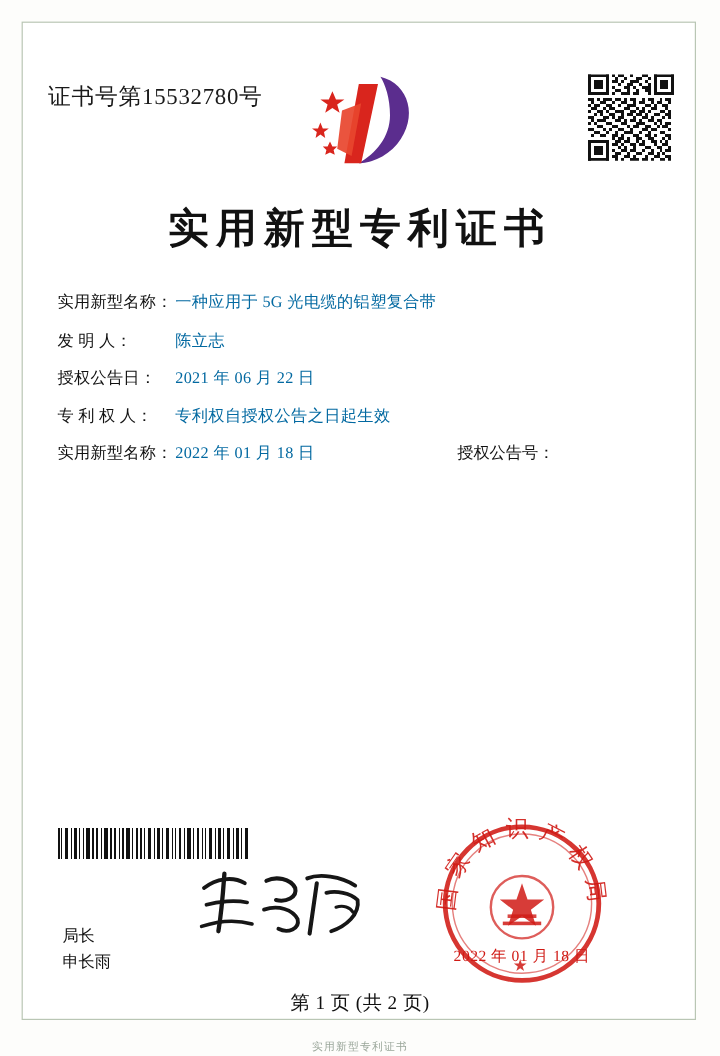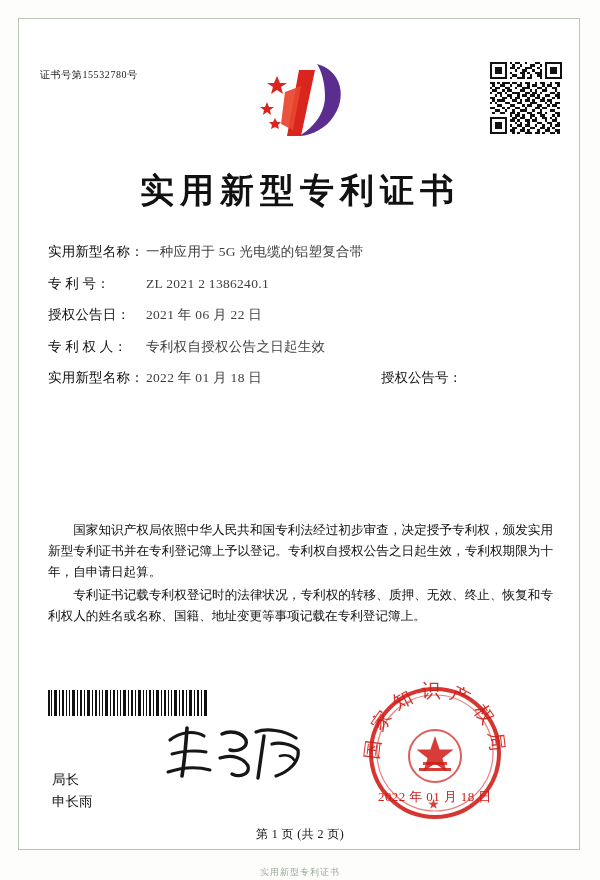--- a/index.html
+++ b/index.html
@@ -34,21 +34,21 @@
     border: 1px solid #b9c6b4;
     box-sizing: border-box;
     background: #ffffff;
   }
 
   
   .cert-no {
     position: absolute;
     left: 40px;
     top: 68px;
-    font-size: 10px;
+    font-size: 19px;
     letter-spacing: 0.6px;
     color: #1a1a1a;
     font-family: "Liberation Serif", "DejaVu Serif", serif;
   }
 
   
   .logo {
     position: absolute;
     left: 255px;
     top: 58px;
@@ -99,21 +99,21 @@
     letter-spacing: 0.2px;
     color: #111;
     white-space: nowrap;
   }
   .field-label.spread {
     display: flex;
     justify-content: space-between;
   }
   .field-value {
     flex: 1 1 auto;
-    color: #404040;
+    color: #0369a1;
     letter-spacing: 0.3px;
   }
   .field-row.two-col .field-value {
     flex: 0 0 235px;
   }
   .field-label2 {
     width: 90px;
     flex: 0 0 90px;
     white-space: nowrap;
   }
@@ -181,21 +181,21 @@
     font-family: "Liberation Serif", "DejaVu Serif", serif;
   }
 
   
   .page-footer {
     position: absolute;
     left: 0;
     top: 826px;
     width: 600px;
     text-align: center;
-    font-size: 12px;
+    font-size: 16px;
     color: #111;
     letter-spacing: 0.4px;
   }
   .bottom-strip {
     position: absolute;
     left: 0;
     top: 866px;
     width: 600px;
     text-align: center;
     font-size: 9px;
@@ -434,42 +434,38 @@
   </div>
 
   <div class="title">实用新型专利证书</div>
 
   <div class="fields">
     <div class="field-row">
       <div class="field-label">实用新型名称：</div>
       <div class="field-value">一种应用于 5G 光电缆的铝塑复合带</div>
     </div>
     <div class="field-row">
-      <div class="field-label spread">专 利 号：</div>
-      <div class="field-value">ZL 2021 2 1386240.1</div>
+      <div class="field-label spread">发 明 人：</div>
+      <div class="field-value">陈立志</div>
     </div>
     <div class="field-row">
       <div class="field-label">授权公告日：</div>
       <div class="field-value">2021 年 06 月 22 日</div>
     </div>
     <div class="field-row">
       <div class="field-label spread">专 利 权 人：</div>
       <div class="field-value">专利权自授权公告之日起生效</div>
     </div>
     <div class="field-row two-col">
       <div class="field-label">实用新型名称：</div>
       <div class="field-value">2022 年 01 月 18 日</div>
       <div class="field-label2">授权公告号：</div>
     </div>
   </div>
 
-  <div class="paragraphs">
-    <p>国家知识产权局依照中华人民共和国专利法经过初步审查，决定授予专利权，颁发实用新型专利证书并在专利登记簿上予以登记。专利权自授权公告之日起生效，专利权期限为十年，自申请日起算。</p>
-    <p>专利证书记载专利权登记时的法律状况，专利权的转移、质押、无效、终止、恢复和专利权人的姓名或名称、国籍、地址变更等事项记载在专利登记簿上。</p>
-  </div>
 
   <div class="barcode">
     <svg viewBox="0 0 160 26" width="160" height="26" shape-rendering="crispEdges" aria-hidden="true">
       <g fill="#111111">
         <rect x="0" y="0" width="2" height="26"></rect>
           <rect x="3" y="0" width="1" height="26"></rect>
         <rect x="6" y="0" width="3" height="26"></rect>
           <rect x="11" y="0" width="1" height="26"></rect>
         <rect x="14" y="0" width="2" height="26"></rect>
           <rect x="18" y="0" width="1" height="26"></rect>

